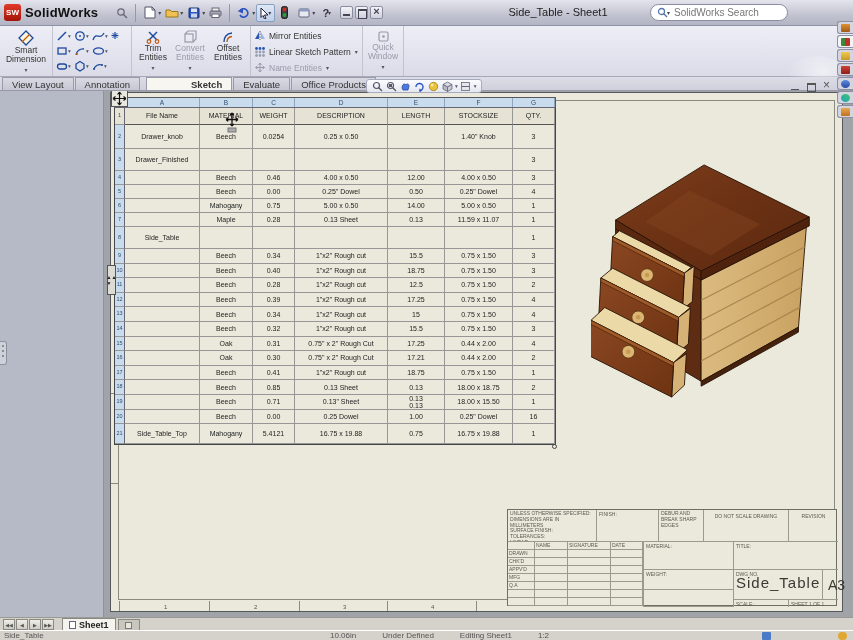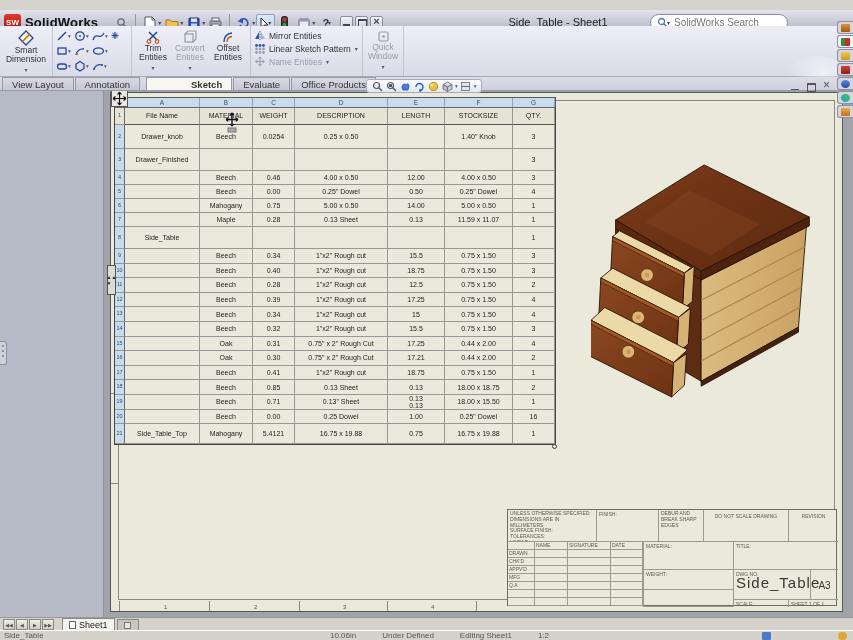--- a/index.html
+++ b/index.html
@@ -1,21 +1,21 @@
 <!DOCTYPE html>
 <html><head>
 <meta charset="utf-8">
 <style>
   * { margin:0; padding:0; box-sizing:border-box; }
   html,body { width:853px; height:640px; overflow:hidden; }
   body { font-family:"Liberation Sans", sans-serif; font-size:11px; color:#222; background:#d6d3ce; }
   #app { position:relative; width:853px; height:640px; overflow:hidden; }
 
   
-  #titlebar { position:absolute; left:0; top:10px; width:853px; height:26px;
+  #titlebar { position:absolute; left:0; top:0; width:853px; height:26px;
     background:linear-gradient(#e3e4ec,#c2c3d0 60%,#b4b5c4); border-bottom:1px solid #9093a2;
     display:flex; align-items:center; }
   .logo-box { width:17px; height:17px; margin:0 4px 0 4px; background:linear-gradient(#e23a2a,#a31408);
     border-radius:3px; color:#fff; font-size:8px; font-weight:bold; display:flex; align-items:center; justify-content:center; }
   .logo-text { font-size:13px; font-weight:bold; color:#111; margin-right:14px; letter-spacing:0.2px; }
   .menu-item { padding:3px 7px; font-size:11px; color:#222; cursor:default; }
   .tb-sep { width:1px; height:18px; background:#999; margin:0 4px; }
   .qbtn { width:17px; height:17px; display:flex; align-items:center; justify-content:center; margin:0 1px; }
   .qcaret { font-size:6px; color:#445; margin:0 1px 0 -1px; }
   .select-box { background:linear-gradient(#dfe7f5,#bfd0ea); border:1px solid #8aa0c0; border-radius:2px;
@@ -35,21 +35,21 @@
   #ribbon { position:absolute; left:0; top:26px; width:853px; height:51px;
     background:linear-gradient(#edeef6,#dadbe7); border-bottom:1px solid #a8a9b8; display:flex; align-items:stretch; }
   .rgroup { display:flex; align-items:flex-start; padding:2px 3px; border-right:1px solid #c2c3d1; }
   .bigbtn { width:46px; display:flex; flex-direction:column; align-items:center; font-size:8.5px; line-height:1.1;
     text-align:center; color:#333; padding-top:2px; }
   .bigbtn .drop { font-size:6px; color:#556; margin-top:2px; }
   .bigbtn.gray, .rowbtn.gray { color:#9a9aaa; }
   .sk-grid { display:grid; grid-template-columns:repeat(4,18px); grid-auto-rows:15px; align-items:center; }
   .sk-cell { display:flex; align-items:center; }
   .sk-cell .drop { font-size:5.5px; color:#556; margin-left:0px; }
-  .rowbtns { display:flex; flex-direction:column; justify-content:flex-start; padding-top:3px; }
+  .rowbtns { display:flex; flex-direction:column; justify-content:space-between; padding-top:3px; }
   .rowbtn { display:flex; align-items:center; font-size:8.5px; color:#333; height:13px; white-space:nowrap; }
   .rowbtn .drop { font-size:6px; color:#556; margin-left:4px; }
   .rowbtn .ric { margin-right:3px; display:flex; }
   #ribbon-watermark { position:absolute; right:6px; top:30px; width:60px; height:40px;
     background:radial-gradient(ellipse at 60% 40%, rgba(255,255,255,0.55), rgba(255,255,255,0) 70%); border-radius:50%; }
 
   
   #tabstrip { position:absolute; left:0; top:77px; width:853px; height:14px;
     background:linear-gradient(#dcdde6,#cfd0dc); border-bottom:1px solid #989aa8; }
   .cm-tab { display:inline-block; font-size:9.5px; padding:1px 9px 1px 9px; color:#333;
@@ -103,36 +103,36 @@
   
   #titleblock { position:absolute; left:396px; top:416px; width:330px; height:97px; border:1px solid #6e6e64;
     font-size:5px; color:#5a5a52; background:#ebe9dc; z-index:5; }
   #titleblock .box { position:absolute; border-left:1px solid #9a9a8e; border-bottom:1px solid #9a9a8e; overflow:hidden; padding:1px 2px; }
   .pre { white-space:pre-line; line-height:1.15; }
   #tb-names { position:absolute; left:0; top:32px; width:135px; height:65px; }
   .nrow { display:grid; grid-template-columns:27px 33px 43px 32px; height:8px; }
   .nrow div { border-right:1px solid #9a9a8e; border-bottom:1px solid #9a9a8e; overflow:hidden; padding-left:1px; font-size:5px; }
   #tb-big-title { position:absolute; left:228px; top:64px; width:74px; height:26px; font-size:15px; color:#3a3a34;
     letter-spacing:1px; text-align:center; overflow:visible; white-space:nowrap; }
-  #tb-size { position:absolute; left:302px; top:60px; width:28px; height:30px; border-left:1px solid #9a9a8e;
-    font-size:10px; color:#3a3a34; display:flex; align-items:center; justify-content:center; }
+  #tb-size { position:absolute; left:314px; top:60px; width:28px; height:30px; border-left:1px solid #9a9a8e;
+    font-size:14px; color:#3a3a34; display:flex; align-items:center; justify-content:center; }
 
   
   #taskpane { position:absolute; right:0; top:21px; width:16px; z-index:30; }
   .tp-tab { width:16px; height:13px; background:#d4d5df; border:1px solid #8d90a0; border-right:none;
     border-radius:3px 0 0 3px; margin-bottom:1px; display:flex; align-items:center; justify-content:center; }
   .tp-tab.active { background:#f5f5f8; }
   .tp-ic { width:9px; height:8px; border-radius:1px; }
 
   
   #sheetbar { position:absolute; left:0; top:617px; width:853px; height:13px; background:#d5d2cb;
     border-top:1px solid #9a9a94; display:flex; align-items:flex-end; }
   .navbtn { width:12px; height:11px; background:linear-gradient(#efeee9,#cfccc4); border:1px solid #8a8a84;
     font-size:5px; color:#555; display:flex; align-items:center; justify-content:center; margin-left:1px; }
-  .sheettab { height:12px; display:flex; align-items:center; padding:0 6px; font-size:9px; font-weight:normal;
+  .sheettab { height:12px; display:flex; align-items:center; padding:0 6px; font-size:9px; font-weight:bold;
     background:#f4f3ee; border:1px solid #8a8a84; border-bottom:none; margin-left:8px; }
   .sheettab .sicon { width:7px; height:8px; background:#fff; border:1px solid #667; margin-right:3px; }
   .sheettab2 { height:11px; width:22px; background:#c9c6be; border:1px solid #8a8a84; border-bottom:none; margin-left:2px;
     display:flex; align-items:center; justify-content:center; }
   .sheettab2 .sicon { width:7px; height:7px; background:#e8e6da; border:1px solid #778; }
   #statusbar { position:absolute; left:0; top:630px; width:853px; height:10px; background:#d5d2cb; border-top:1px solid #fff;
     font-size:8px; color:#555; display:flex; align-items:flex-start; overflow:hidden; }
   #status-left { margin-left:4px; }
   #status-segs { position:absolute; left:330px; display:flex; gap:26px; white-space:nowrap; }
   .st-ic1 { position:absolute; left:762px; top:1px; width:9px; height:8px; background:#4a7ac8; border-radius:1px; }

